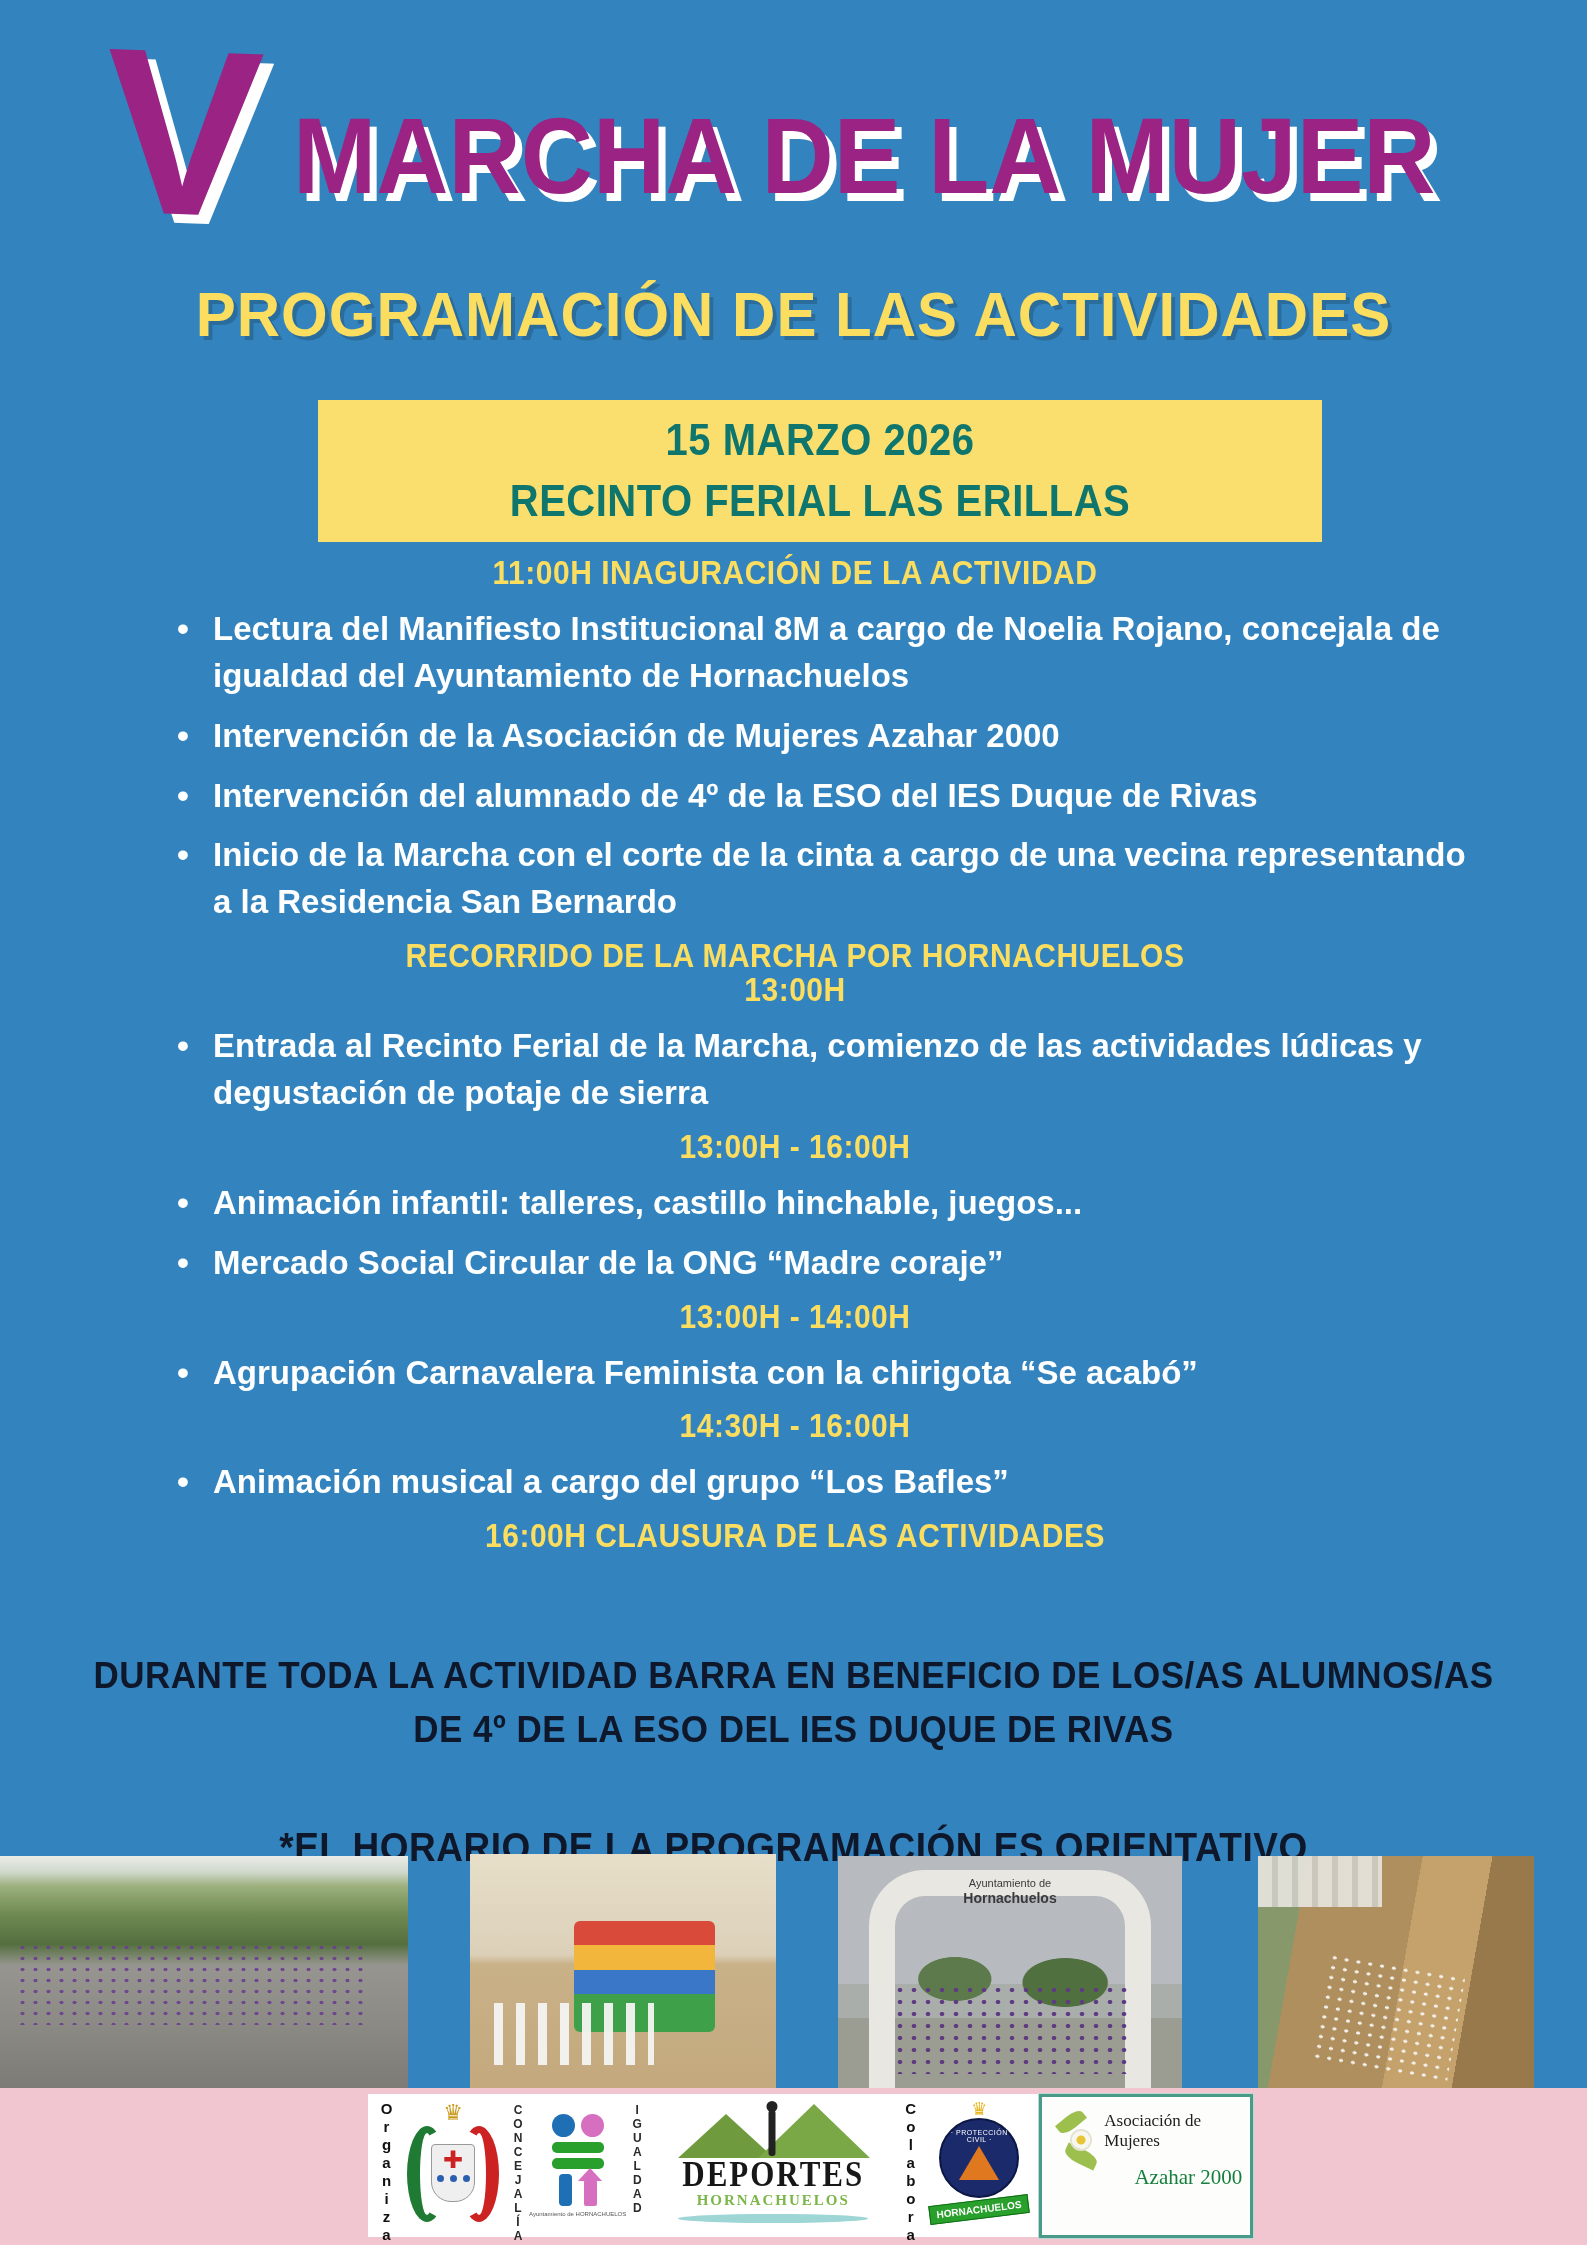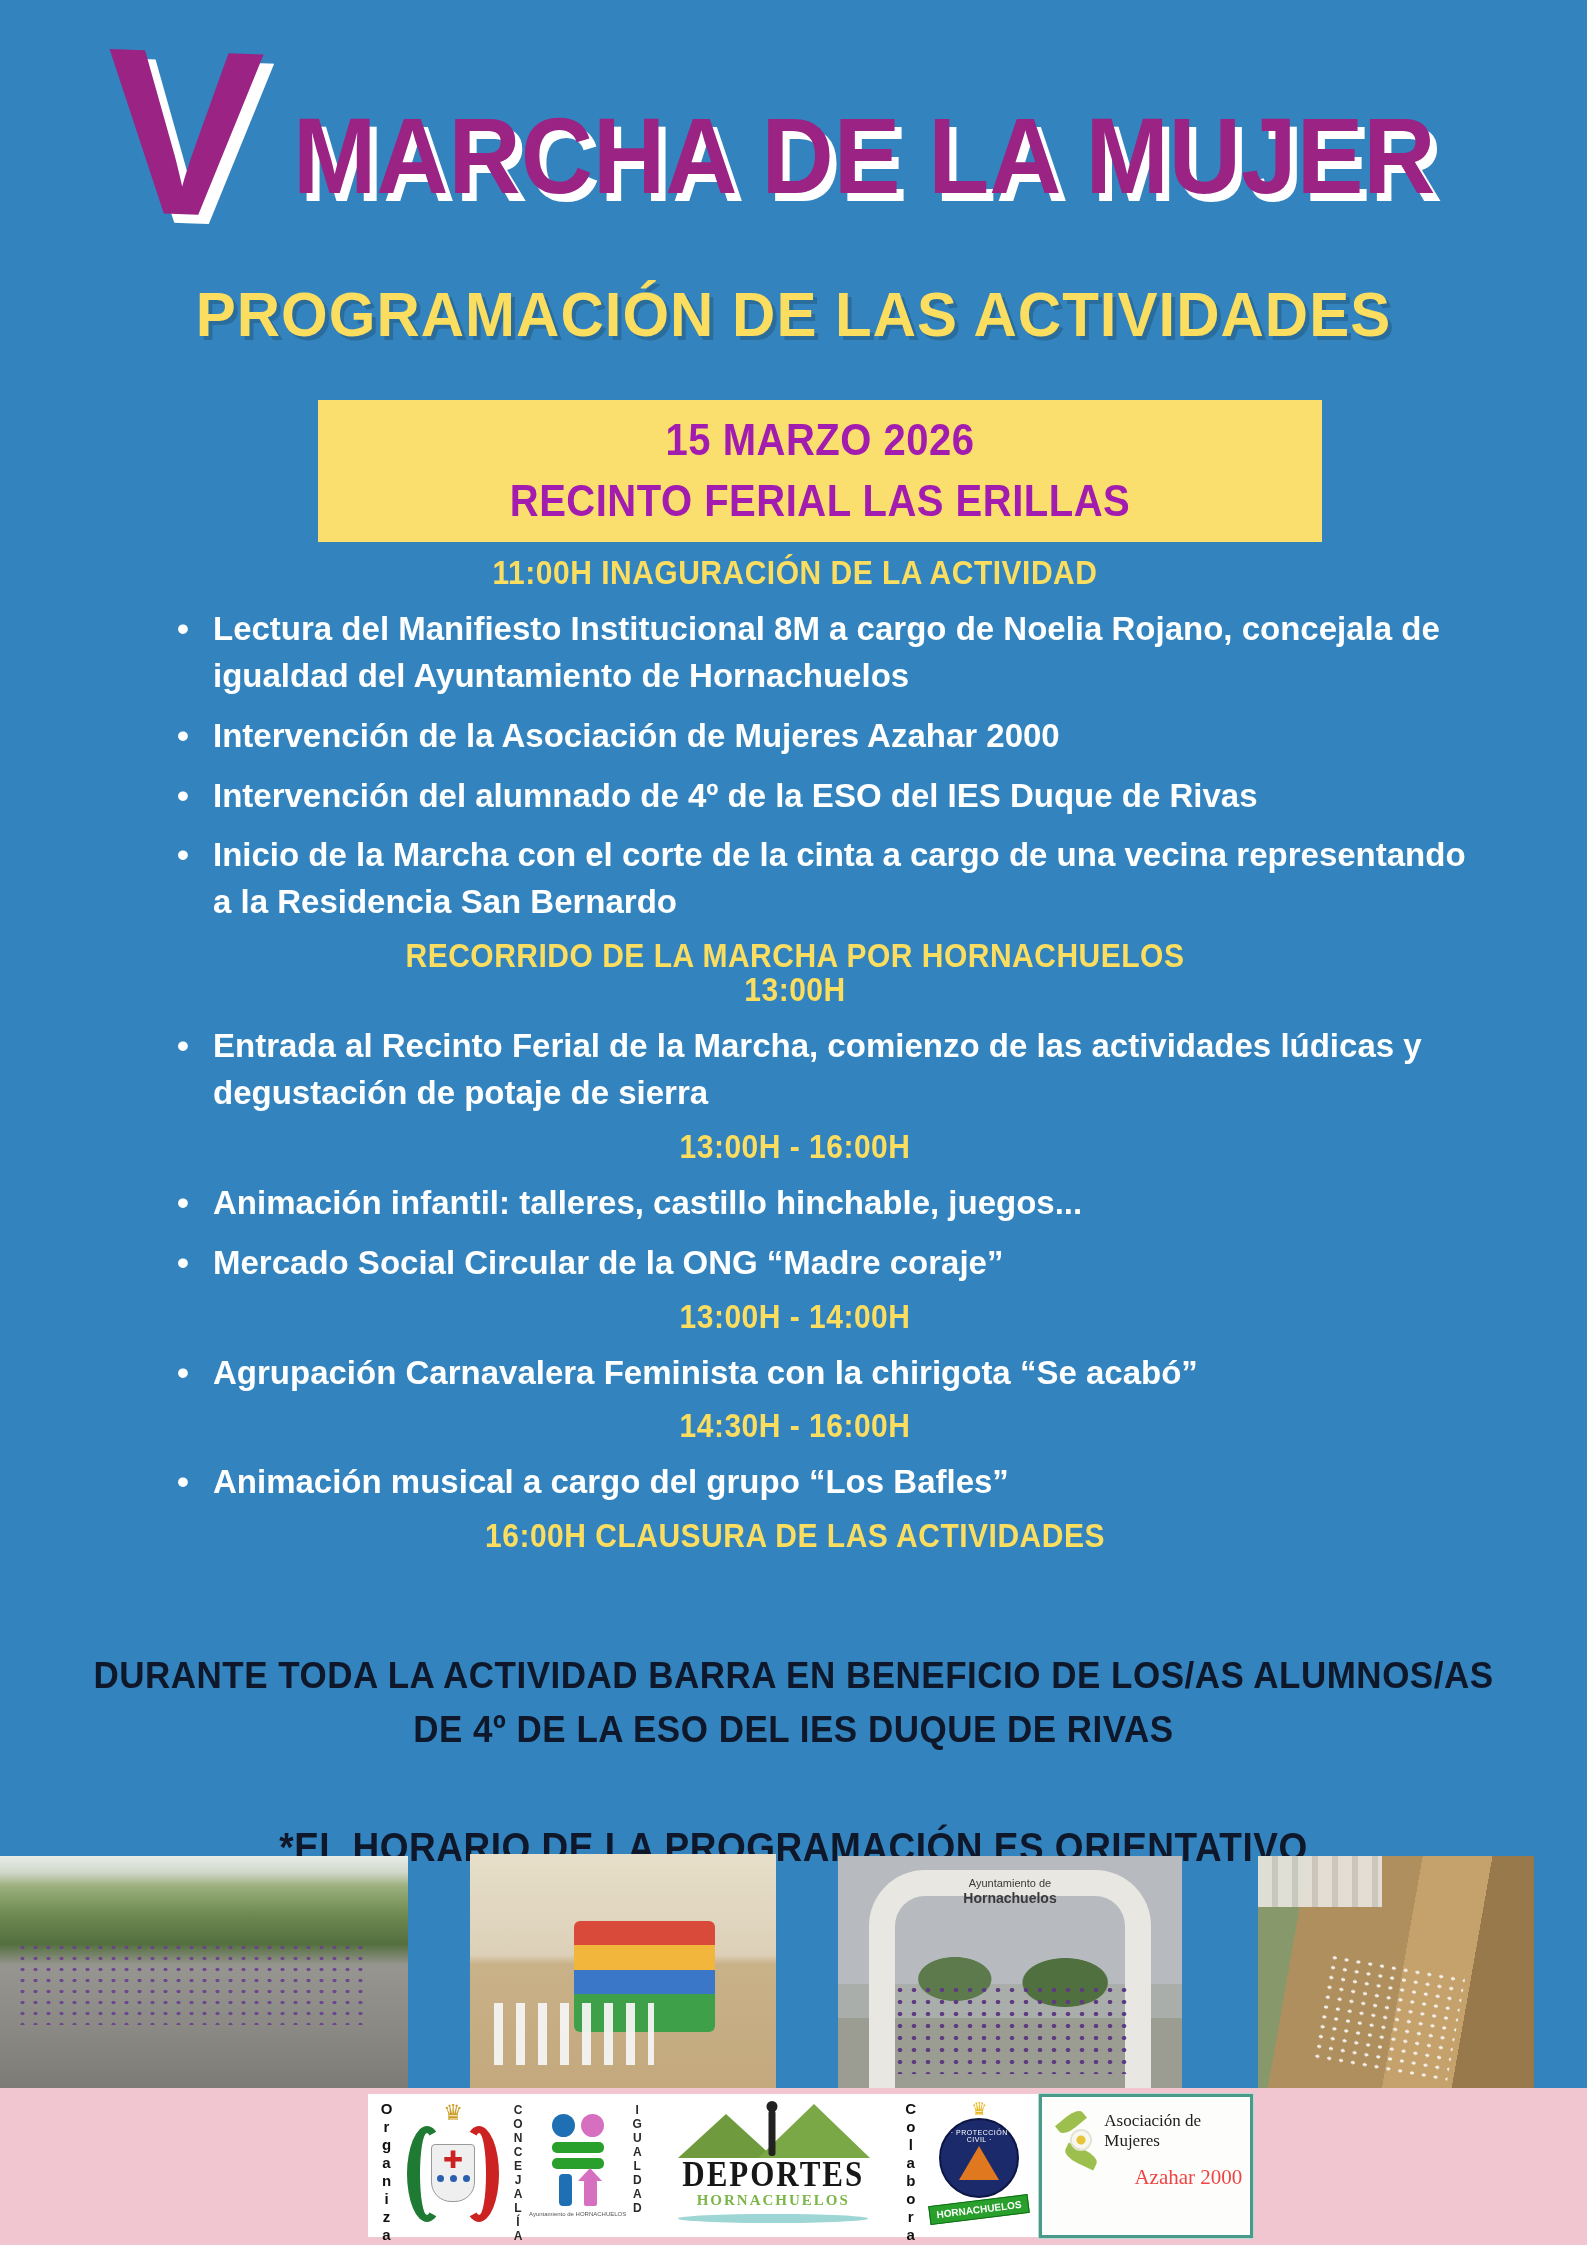--- a/index.html
+++ b/index.html
@@ -22,21 +22,21 @@
     transform:scaleY(1.08);transform-origin:left top;white-space:nowrap;
   }
   .subtitle{
     position:absolute;left:0;right:0;top:280px;margin:0;
     text-align:center;font-size:60px;font-weight:bold;letter-spacing:1px;
     color:#FBDD5F;text-shadow:4px 4px 0 rgba(27,62,94,.35);
     transform:scaleY(1.05);
   }
   .date-box{
     position:absolute;left:318px;top:400px;width:1004px;height:142px;
-    background:#FBDF6E;color:#a21caf;text-align:center;
+    background:#FBDF6E;color:#0f766e;text-align:center;
     display:flex;flex-direction:column;justify-content:center;gap:16px;
   }
   .date-box div{font-size:40px;font-weight:bold;letter-spacing:.5px;transform:scaleY(1.1);}
   
   .schedule{position:absolute;left:3px;right:0;top:556px;}
   .schedule h3{
     margin:0;text-align:center;
     font-size:30px;font-weight:bold;letter-spacing:.5px;
     color:#FBDD5F;transform:scaleY(1.1);
   }
@@ -148,21 +148,21 @@
     color:#fff;font-size:10px;font-weight:bold;padding:3px 2px;transform:rotate(-7deg);}
   
   .azahar{position:relative;width:214px;height:144px;flex:0 0 auto;border:3px solid #4a9a8a;outline:1px solid #bcd8d2;
     background:#fdfdfb;box-sizing:border-box;padding:14px 8px 8px 62px;}
   .azahar .leaf1,.azahar .leaf2{position:absolute;background:#9cbf4e;border-radius:0 50% 0 50%;}
   .azahar .leaf1{left:14px;top:18px;width:30px;height:14px;transform:rotate(-40deg);}
   .azahar .leaf2{left:22px;top:52px;width:34px;height:15px;transform:rotate(25deg);}
   .azahar .bloom{position:absolute;left:30px;top:34px;width:18px;height:18px;border-radius:50%;
     background:radial-gradient(circle at 50% 50%,#e8c437 0 4px,#f7f6ef 5px 9px);box-shadow:0 0 0 2px #e4e2d2;}
   .azahar .t1{font-family:"Liberation Serif",serif;font-size:17px;color:#1d1d1d;}
-  .azahar .t2{font-family:"Liberation Serif",serif;font-size:21px;color:#ef4444;text-align:right;margin-top:14px;}
+  .azahar .t2{font-family:"Liberation Serif",serif;font-size:21px;color:#15803d;text-align:right;margin-top:14px;}
 </style>
 </head>
 <body>
 
 <div class="page">
 
   <div class="big-v">V</div>
   <h1 class="title">MARCHA DE LA MUJER</h1>
   <h2 class="subtitle">PROGRAMACIÓN DE LAS ACTIVIDADES</h2>
 

